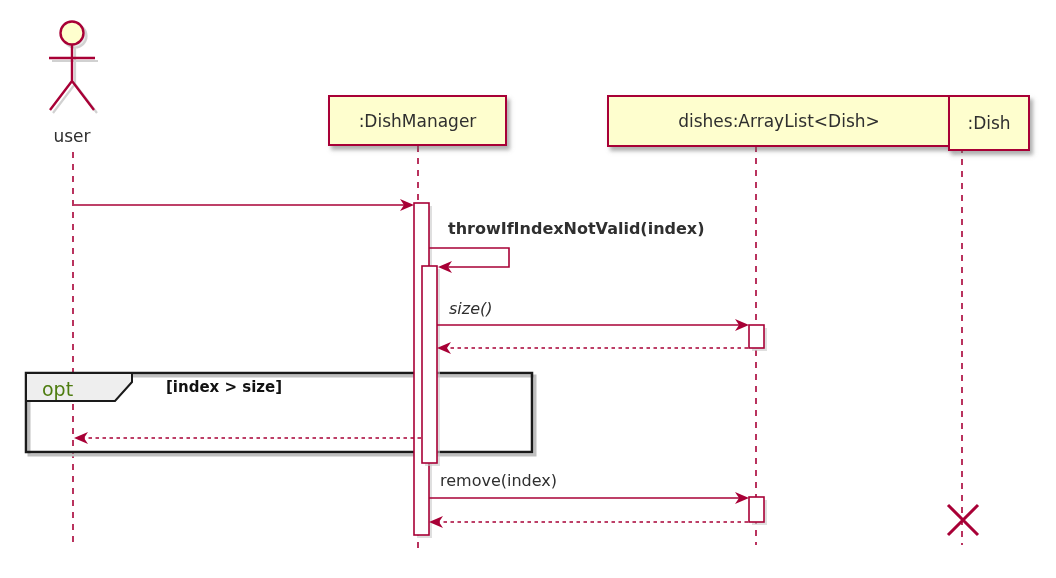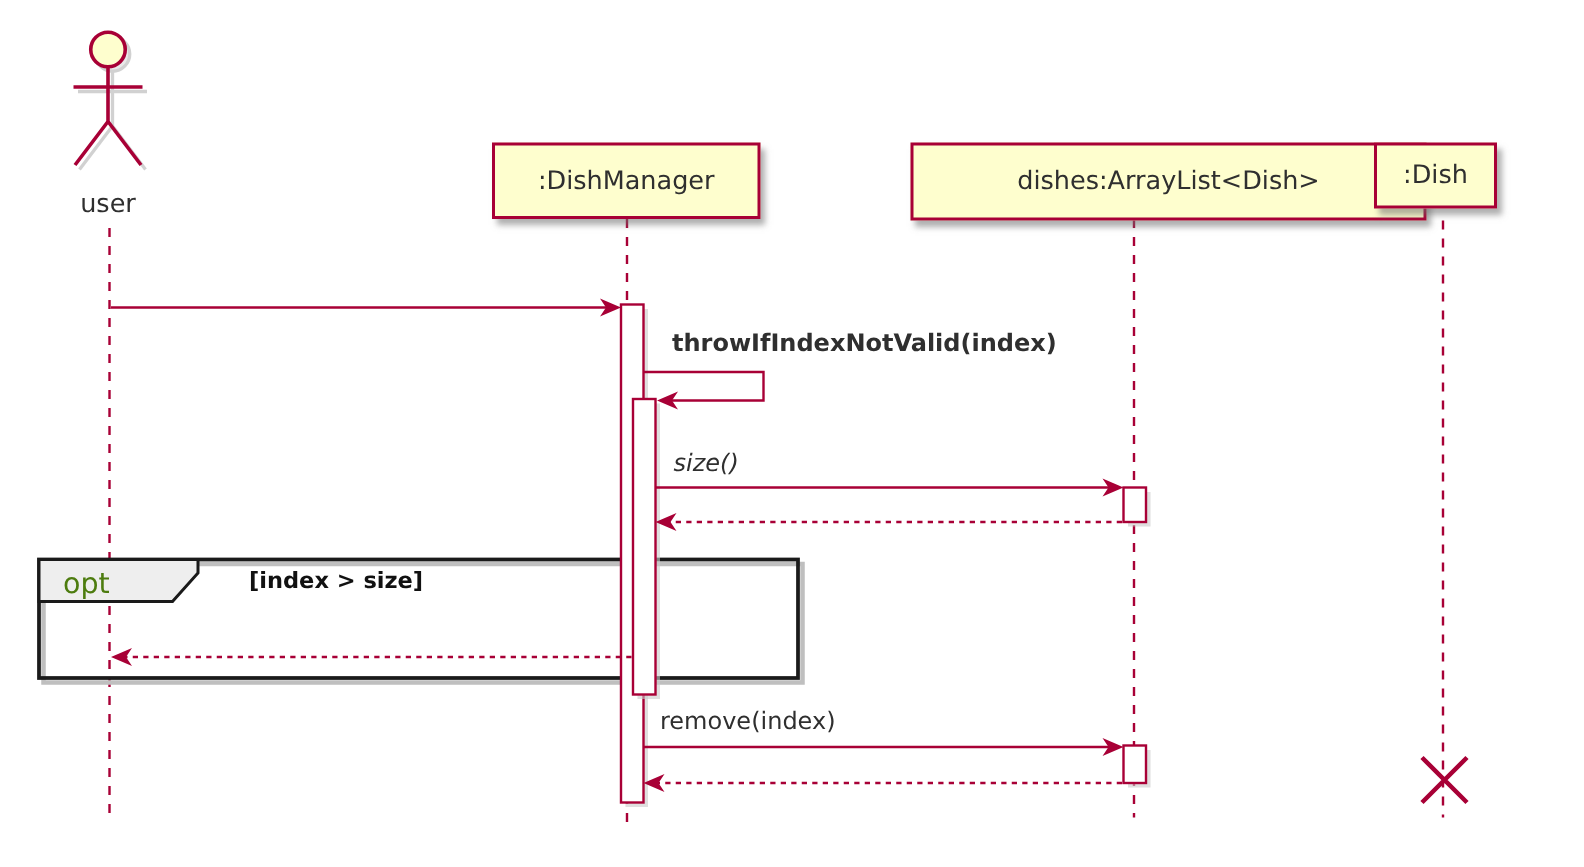--- a/index.html
+++ b/index.html
@@ -98,21 +98,21 @@
       <path d="M936,505 L966,535 M966,505 L936,535"></path>
     </g>
   </svg>
 
   <div class="pbox" style="left:316px;top:95px;width:179px;height:51px;">
     <span>:DishManager</span>
   </div>
   <div class="pbox" style="left:595px;top:95px;width:344px;height:52px;">
     <span>dishes:ArrayList&lt;Dish&gt;</span>
   </div>
-  <div class="pbox" style="left:904px;top:95px;width:82px;height:44px;">
+  <div class="pbox" style="left:936px;top:95px;width:82px;height:56px;">
     <span>:Dish</span>
   </div>
 
   <div class="actor-label" style="left:28px;top:126px;width:64px;">user</div>
 
   <div class="label" style="left:436px;top:220px;font-weight:bold;">throwIfIndexNotValid(index)</div>
   <div class="label" style="left:437px;top:300px;font-style:italic;">size()</div>
   <div class="label" style="left:428px;top:472px;">remove(index)</div>
 
   <div class="frag-op" style="left:30px;top:378px;">opt</div>

